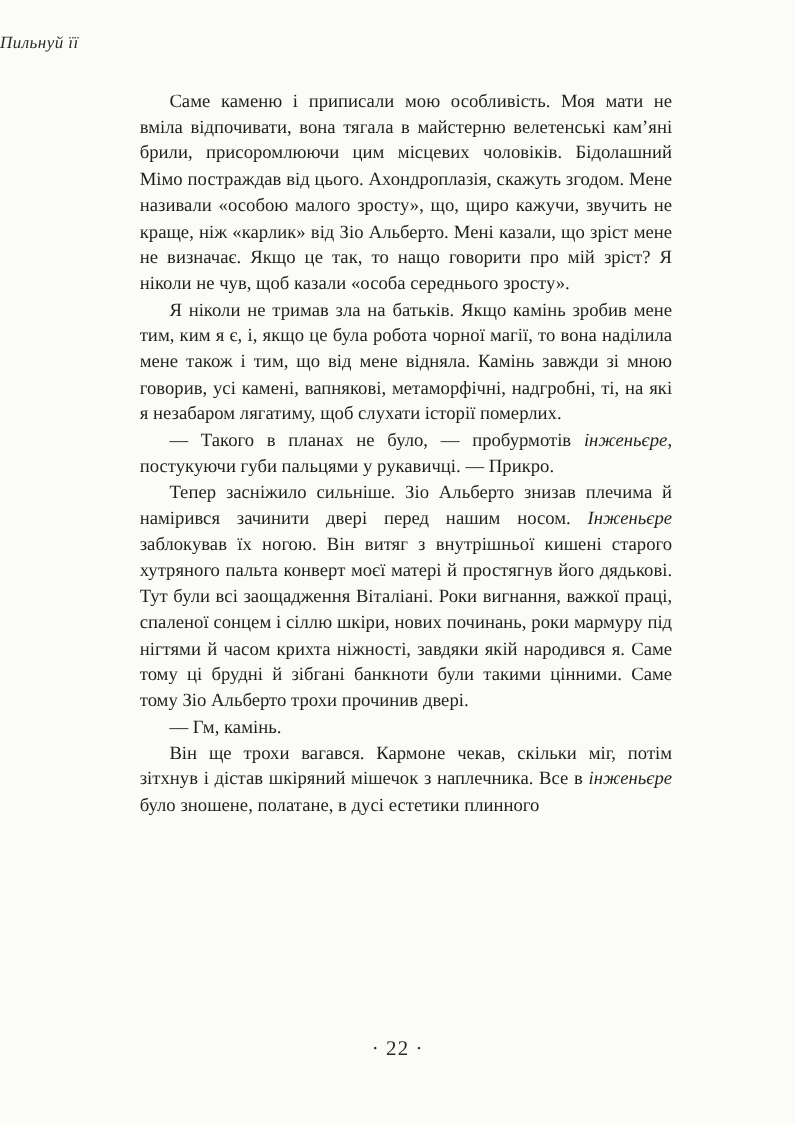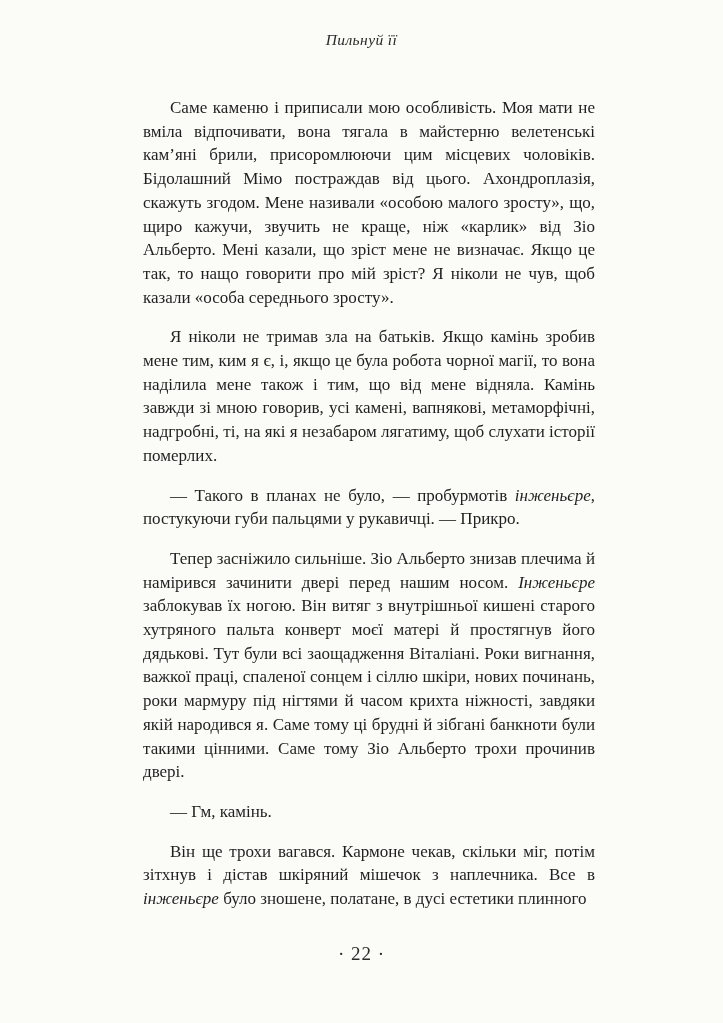--- a/index.html
+++ b/index.html
@@ -19,38 +19,37 @@
     width: 723px;
     height: 1023px;
     overflow: hidden;
     background: #fbfbf8;
   }
   .running-header {
     position: absolute;
     top: 31px;
     left: 0;
     width: 100%;
-    text-align: center;
     font-style: italic;
     font-size: 15.5px;
     letter-spacing: 0.4px;
     color: #2b2b2b;
   }
   .page-text {
     position: absolute;
     top: 80px;
     left: 127px;
     width: 484px;
     font-size: 17px;
     line-height: 23.7px;
     text-align: justify;
     color: #1f1f1f;
   }
   .page-text p {
-    margin: 16px;
+    margin: 0;
     padding: 0;
     text-indent: 27px;
   }
   .page-text em {
   }
   .page-number {
     position: absolute;
     bottom: 58px;
     left: 0;
     width: 100%;

